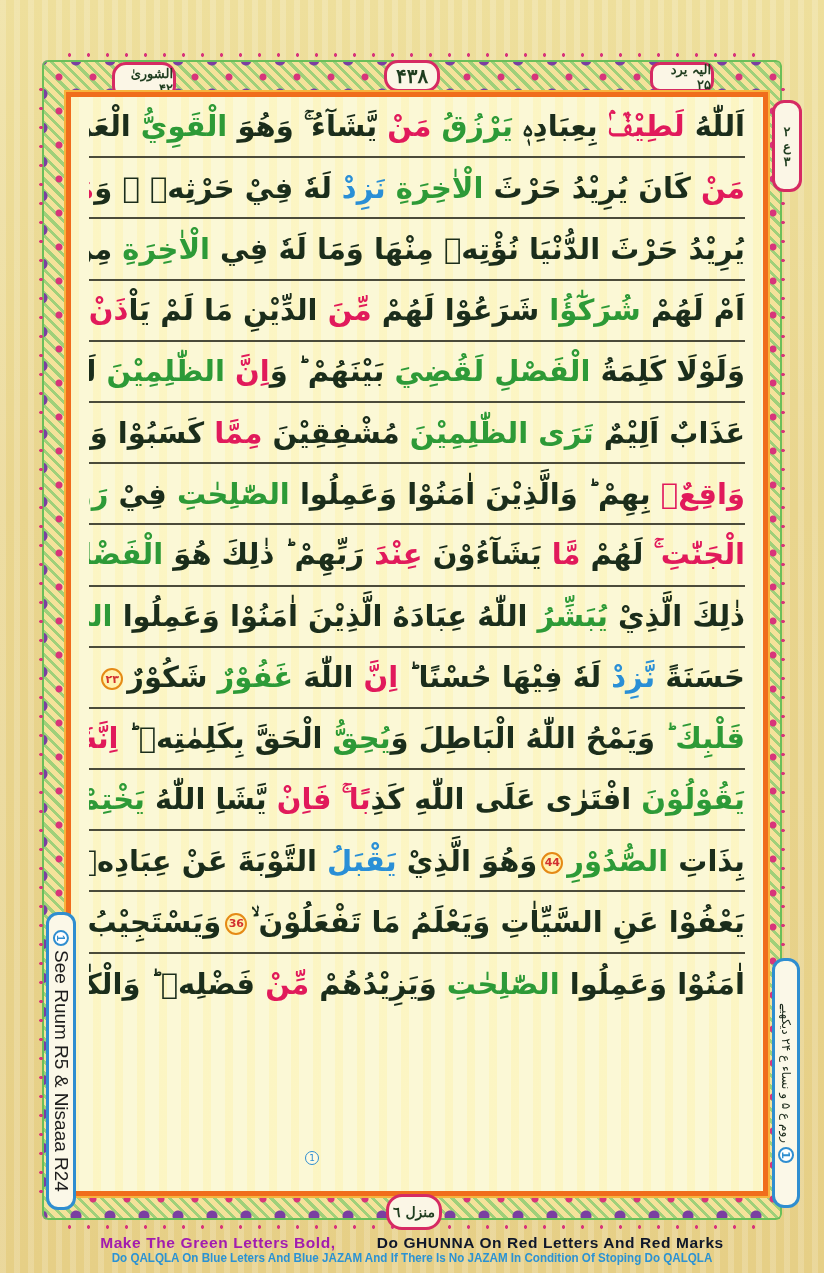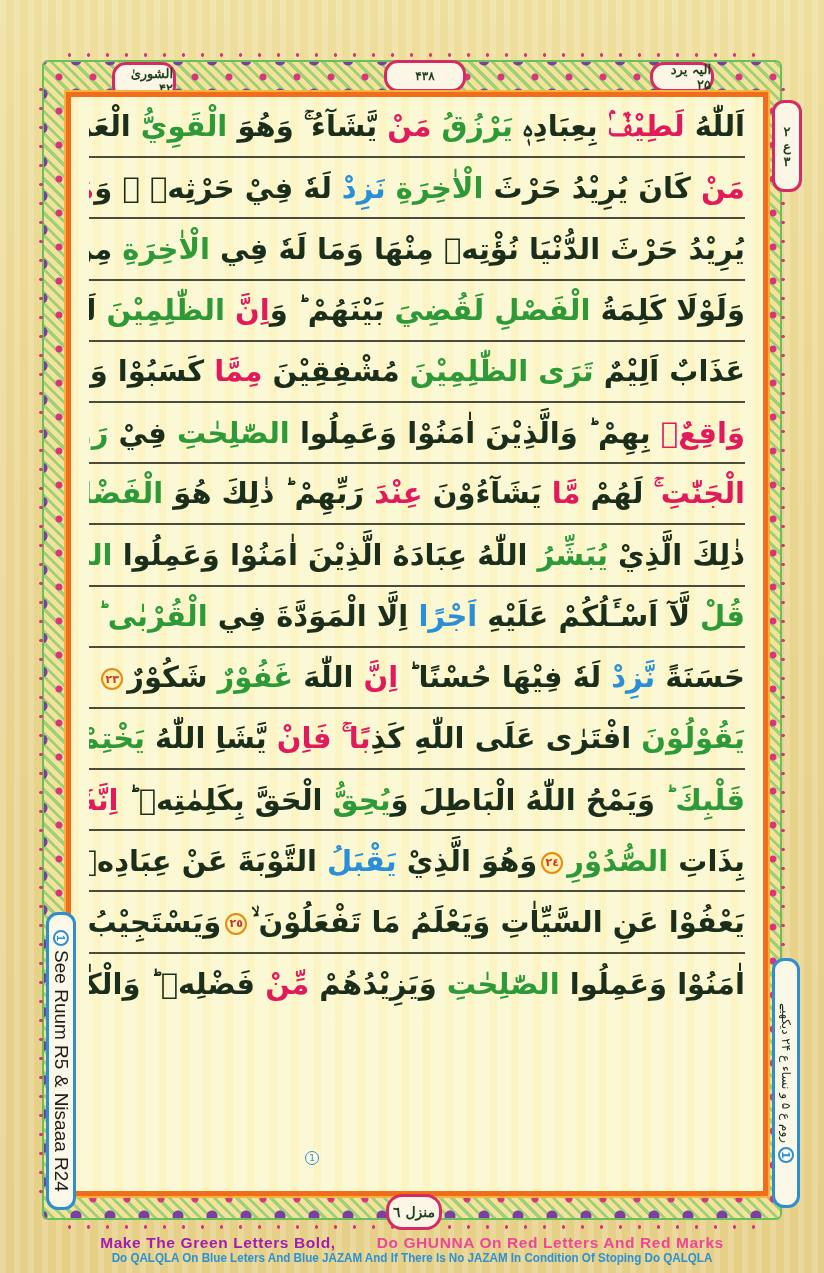--- a/index.html
+++ b/index.html
@@ -41,22 +41,22 @@
     background: #fbf6e6;
     border: 3px solid #d62a63;
     border-radius: 14px;
     color: #1f3d1f;
     font-family: "DejaVu Serif", serif;
     font-weight: bold;
     display: flex; align-items: center; justify-content: center;
     direction: rtl;
   }
   .cart-surah { left: 112px; top: 62px; width: 64px; height: 38px; font-size: 13px; }
-  .cart-page  { left: 384px; top: 60px; width: 82px; height: 32px; font-size: 12px; }
-  .cart-para  { left: 650px; top: 62px; width: 64px; height: 30px; font-size: 13px; }
+  .cart-page  { left: 384px; top: 60px; width: 56px; height: 32px; font-size: 20px; }
+  .cart-para  { left: 650px; top: 62px; width: 64px; height: 30px; font-size: 13px; border-radius: 10px; }
   .cart-manzil{ left: 386px; top: 1194px; width: 56px; height: 36px; font-size: 14px; border-radius: 16px; }
 
   
   .panel {
     position: absolute;
     left: 66px; top: 92px; width: 702px; height: 1104px;
     border: 5px solid #f06d1c;
     outline: 2px solid #f7b33d;
     background:
       repeating-linear-gradient(90deg, rgba(255,240,160,0.35) 0 8px, rgba(255,255,255,0) 8px 22px),
@@ -131,21 +131,21 @@
     display: flex; align-items: center; justify-content: center; background: #fffbe0;
   }
 
   
   .footer {
     position: absolute; left: 0; top: 1234px; width: 824px; text-align: center;
     font-family: "Liberation Sans", sans-serif; font-weight: bold;
   }
   .footer .l1 { font-size: 15.5px; letter-spacing: 0.6px; line-height: 17px; }
   .footer .l1 .green { color: #a21caf; }
-  .footer .l1 .red { color: #ec4899; padding-left: 36px; }
+  .footer .l1 .red { color: #0f172a; padding-left: 36px; }
   .footer .l2 { font-size: 12.5px; color: #2a92d4; line-height: 15px; transform: scaleX(0.93); }
 </style>
 </head>
 <body>
 
 <div class="frame"></div>
 <div class="frame-ticks-top"></div>
 <div class="frame-ticks-bottom"></div>
 <div class="frame-ticks-left"></div>
 <div class="frame-ticks-right"></div>
@@ -164,51 +164,51 @@
     <div class="line">
       <span><span class="seg-k">اَللّٰهُ </span><span class="seg-r">لَطِيْفٌۢ </span><span class="seg-k">بِعِبَادِهٖ </span><span class="seg-g">يَرْزُقُ </span><span class="seg-r">مَنْ </span><span class="seg-k">يَّشَآءُ ۚ وَهُوَ </span><span class="seg-g">الْقَوِيُّ </span><span class="seg-k">الْعَزِيْزُ</span></span>
     </div>
     <div class="line">
       <span><span class="seg-r">مَنْ </span><span class="seg-k">كَانَ يُرِيْدُ حَرْثَ </span><span class="seg-g">الْاٰخِرَةِ </span><span class="seg-b">نَزِدْ </span><span class="seg-k">لَهٗ فِيْ حَرْثِهٖ ۚ وَ</span><span class="seg-r">مَنْ </span></span>
     </div>
     <div class="line">
       <span><span class="seg-k">يُرِيْدُ حَرْثَ الدُّنْيَا نُؤْتِهٖ مِنْهَا وَمَا لَهٗ فِي </span><span class="seg-g">الْاٰخِرَةِ </span><span class="seg-k">مِنْ </span></span>
     </div>
     <div class="line">
+      <span><span class="seg-k">اَمْ لَهُمْ </span><span class="seg-g">شُرَكٰٓؤُا </span><span class="seg-k">شَرَعُوْا لَهُمْ </span><span class="seg-r">مِّنَ </span><span class="seg-k">الدِّيْنِ مَا لَمْ يَاْ</span><span class="seg-r">ذَنْ </span></span>
+    </div>
+    <div class="line">
       <span><span class="seg-k">وَلَوْلَا كَلِمَةُ </span><span class="seg-g">الْفَصْلِ </span><span class="seg-g">لَقُضِيَ </span><span class="seg-k">بَيْنَهُمْ ؕ وَ</span><span class="seg-r">اِنَّ </span><span class="seg-g">الظّٰلِمِيْنَ </span><span class="seg-k">لَهُمْ</span></span>
     </div>
     <div class="line">
       <span><span class="seg-k">عَذَابٌ اَلِيْمٌ </span><span class="seg-g">تَرَى </span><span class="seg-g">الظّٰلِمِيْنَ </span><span class="seg-k">مُشْفِقِيْنَ </span><span class="seg-r">مِمَّا </span><span class="seg-k">كَسَبُوْا وَهُوَ</span></span>
     </div>
     <div class="line">
       <span><span class="seg-r">وَاقِعٌۢ </span><span class="seg-k">بِهِمْ ؕ وَالَّذِيْنَ اٰمَنُوْا وَعَمِلُوا </span><span class="seg-g">الصّٰلِحٰتِ </span><span class="seg-k">فِيْ </span><span class="seg-g">رَوْضٰتِ</span></span>
     </div>
     <div class="line">
       <span><span class="seg-r">الْجَنّٰتِ ۚ </span><span class="seg-k">لَهُمْ </span><span class="seg-r">مَّا </span><span class="seg-k">يَشَآءُوْنَ </span><span class="seg-r">عِنْدَ </span><span class="seg-k">رَبِّهِمْ ؕ ذٰلِكَ هُوَ </span><span class="seg-g">الْفَضْلُ </span></span>
     </div>
     <div class="line">
       <span><span class="seg-k">ذٰلِكَ الَّذِيْ </span><span class="seg-g">يُبَشِّرُ </span><span class="seg-k">اللّٰهُ عِبَادَهُ الَّذِيْنَ اٰمَنُوْا وَعَمِلُوا </span><span class="seg-g">الصّٰلِحٰتِ ؕ</span></span>
     </div>
     <div class="line">
-      <span><span class="seg-g">قُلْ </span><span class="seg-k">لَّآ اَسْـَٔلُكُمْ عَلَيْهِ </span><span class="seg-b">اَجْرًا </span><span class="seg-k">اِلَّا الْمَوَدَّةَ فِي </span><span class="seg-g">الْقُرْبٰى ؕ </span></span>
-    </div>
-    <div class="line">
       <span><span class="seg-k">حَسَنَةً </span><span class="seg-b">نَّزِدْ </span><span class="seg-k">لَهٗ فِيْهَا حُسْنًا ؕ </span><span class="seg-r">اِنَّ </span><span class="seg-k">اللّٰهَ </span><span class="seg-g">غَفُوْرٌ </span><span class="seg-k">شَكُوْرٌ</span><span class="ayah-marker">٢٣</span><span class="seg-k"> اَمْ</span></span>
     </div>
     <div class="line">
+      <span><span class="seg-g">قَلْبِكَ ؕ </span><span class="seg-k">وَيَمْحُ اللّٰهُ الْبَاطِلَ وَ</span><span class="seg-g">يُحِقُّ </span><span class="seg-k">الْحَقَّ </span><span class="seg-k">بِكَلِمٰتِهٖ ؕ </span><span class="seg-r">اِنَّهٗ </span></span>
+    </div>
+    <div class="line">
       <span><span class="seg-g">يَقُوْلُوْنَ </span><span class="seg-k">افْتَرٰى عَلَى اللّٰهِ كَذِ</span><span class="seg-r">بًا ۚ </span><span class="seg-r">فَاِنْ </span><span class="seg-k">يَّشَاِ اللّٰهُ </span><span class="seg-g">يَخْتِمْ </span></span>
     </div>
     <div class="line">
-      <span><span class="seg-g">قَلْبِكَ ؕ </span><span class="seg-k">وَيَمْحُ اللّٰهُ الْبَاطِلَ وَ</span><span class="seg-g">يُحِقُّ </span><span class="seg-k">الْحَقَّ </span><span class="seg-k">بِكَلِمٰتِهٖ ؕ </span><span class="seg-r">اِنَّهٗ </span></span>
-    </div>
-    <div class="line">
-      <span><span class="seg-k">بِذَاتِ </span><span class="seg-g">الصُّدُوْرِ</span><span class="ayah-marker">٢٤</span><span class="seg-k">وَهُوَ الَّذِيْ </span><span class="seg-b">يَقْبَلُ </span><span class="seg-k">التَّوْبَةَ عَنْ عِبَادِهٖ وَ</span></span>
-    </div>
-    <div class="line">
-      <span><span class="seg-k">يَعْفُوْا عَنِ السَّيِّاٰتِ وَيَعْلَمُ مَا تَفْعَلُوْنَ ۙ</span><span class="ayah-marker">٢٥</span><span class="seg-k">وَيَسْتَجِيْبُ الَّذِيْنَ</span></span>
+      <span><span class="seg-k">بِذَاتِ </span><span class="seg-g">الصُّدُوْرِ</span><span class="ayah-marker">44</span><span class="seg-k">وَهُوَ الَّذِيْ </span><span class="seg-b">يَقْبَلُ </span><span class="seg-k">التَّوْبَةَ عَنْ عِبَادِهٖ وَ</span></span>
+    </div>
+    <div class="line">
+      <span><span class="seg-k">يَعْفُوْا عَنِ السَّيِّاٰتِ وَيَعْلَمُ مَا تَفْعَلُوْنَ ۙ</span><span class="ayah-marker">36</span><span class="seg-k">وَيَسْتَجِيْبُ الَّذِيْنَ</span></span>
     </div>
     <div class="line">
       <span><span class="seg-k">اٰمَنُوْا وَعَمِلُوا </span><span class="seg-g">الصّٰلِحٰتِ </span><span class="seg-k">وَيَزِيْدُهُمْ </span><span class="seg-r">مِّنْ </span><span class="seg-k">فَضْلِهٖ ؕ وَ</span><span class="seg-k">الْكٰفِرُوْنَ</span></span>
     </div>
   </div>
 
 <div class="inline-ref">1</div>
 
 <div class="note-left">
   <div class="vt">

